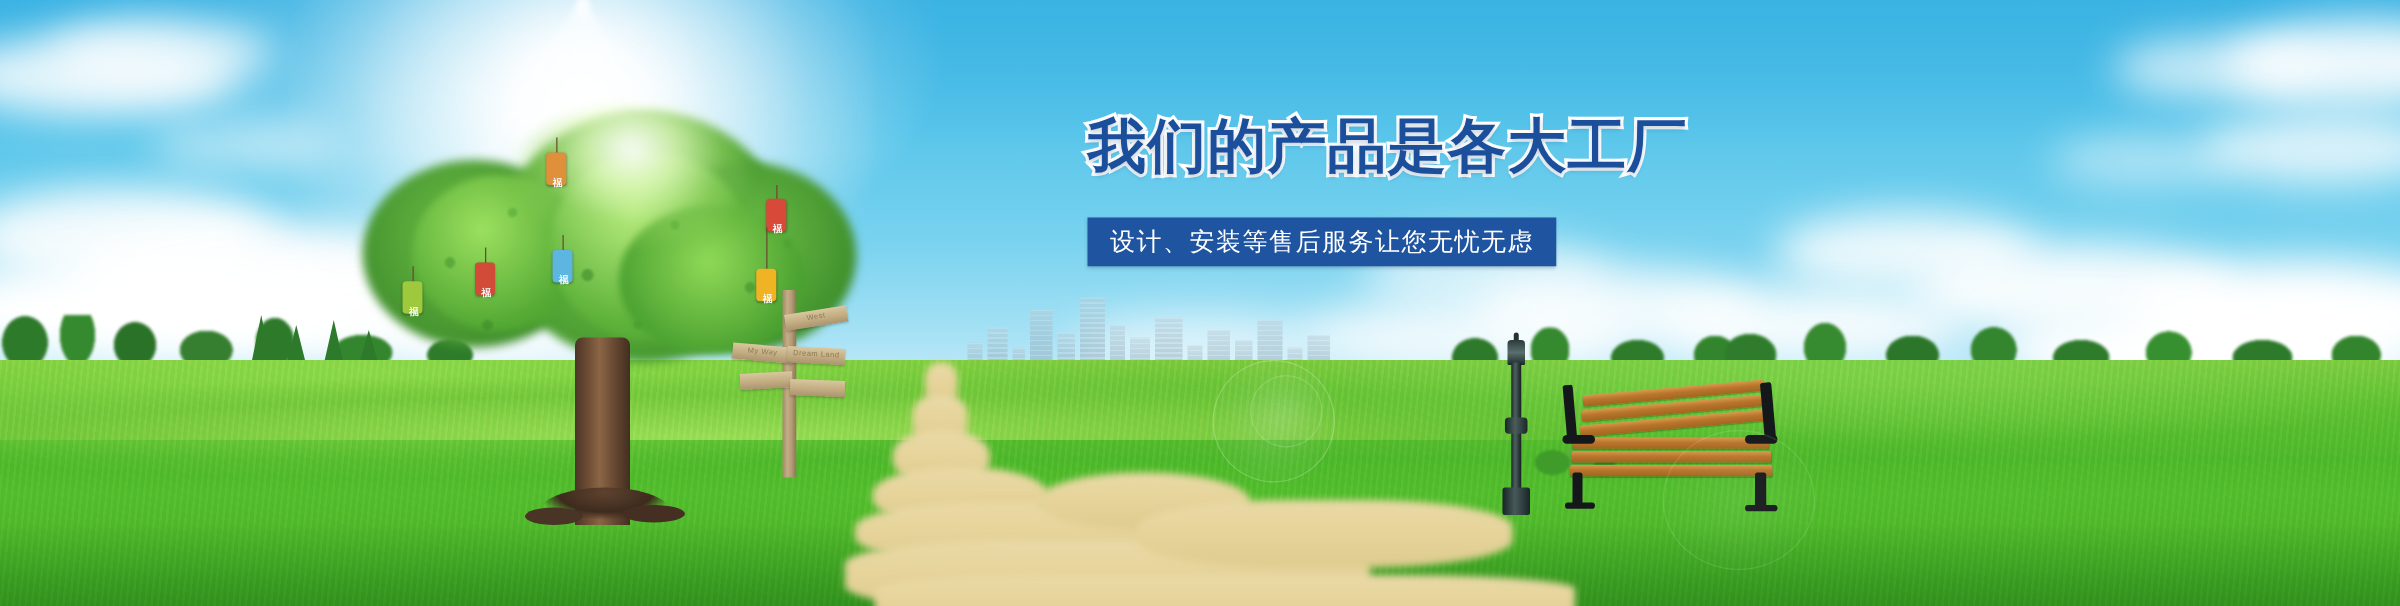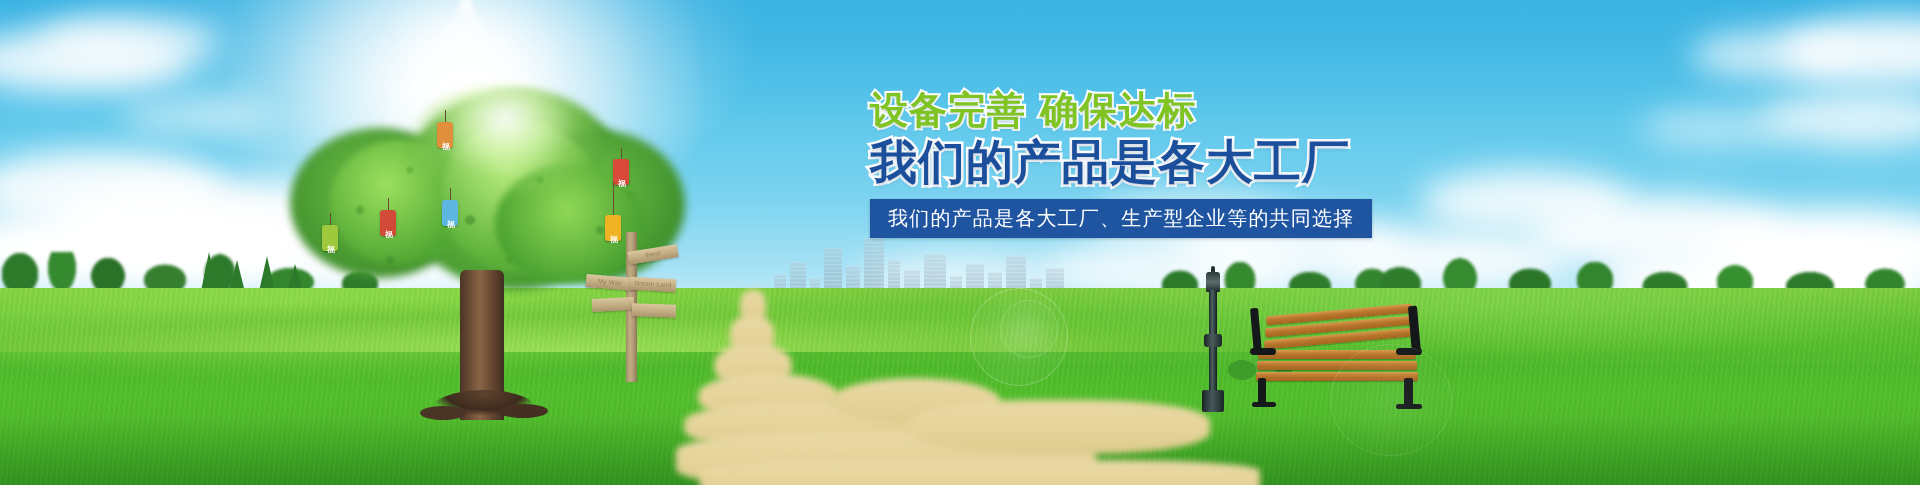--- a/index.html
+++ b/index.html
@@ -389,18 +389,17 @@
     <div class="bench-iron" style="left:154px;top:70px;width:9px;height:30px;"></div>
     <div class="bench-iron" style="left:2px;top:94px;width:24px;height:5px;border-radius:3px;"></div>
     <div class="bench-iron" style="left:146px;top:96px;width:26px;height:5px;border-radius:3px;"></div>
   </div>
 
   <div class="flare" style="left:970px;top:288px;width:96px;height:96px;"></div>
   <div class="flare" style="left:1000px;top:300px;width:56px;height:56px;opacity:.7;"></div>
   <div class="flare" style="left:1330px;top:344px;width:120px;height:110px;opacity:.5;"></div>
 
   <div class="copy">
-    <div class="h1">设备完善  确保达标</div>
     <div class="h2">我们的产品是各大工厂</div>
-    <div><span class="subbar subbar-2">我们的产品是各大工厂、生产型企业等的共同选择</span></div>
+    <div><span class="subbar subbar-1">设计、安装等售后服务让您无忧无虑</span></div>
   </div>
 
 </div>
 
 </body></html>

